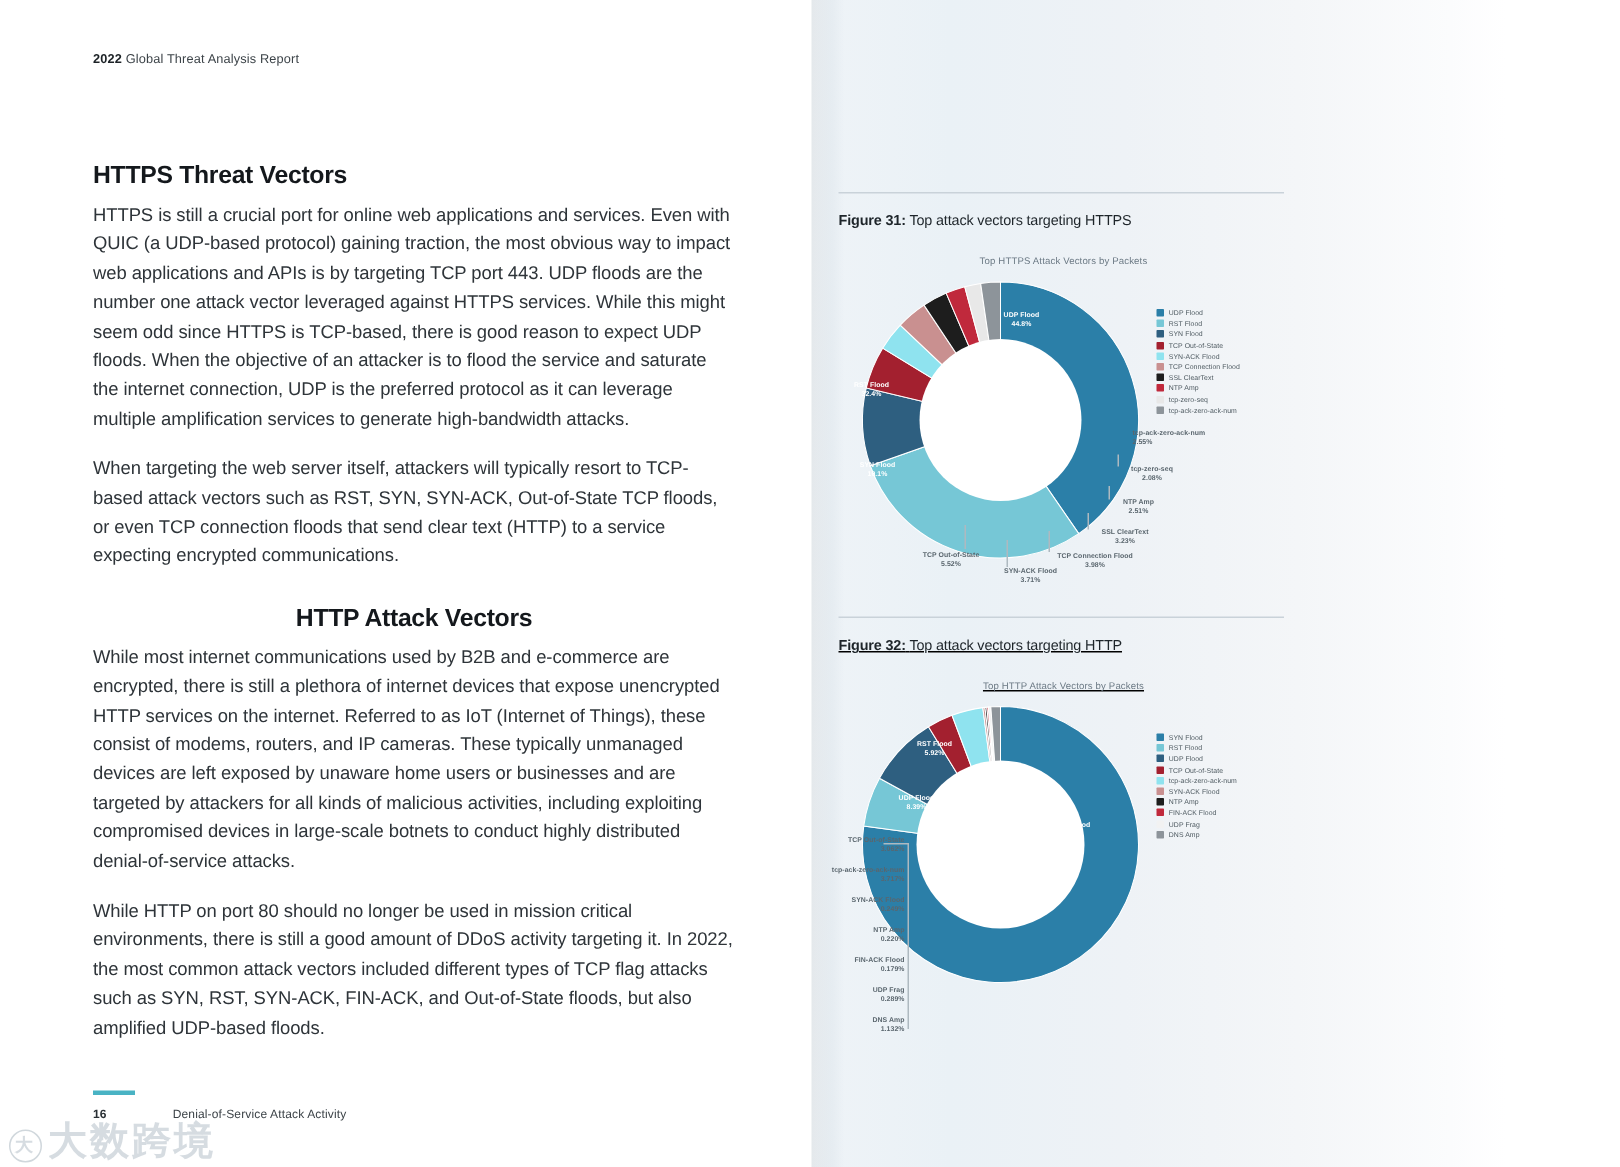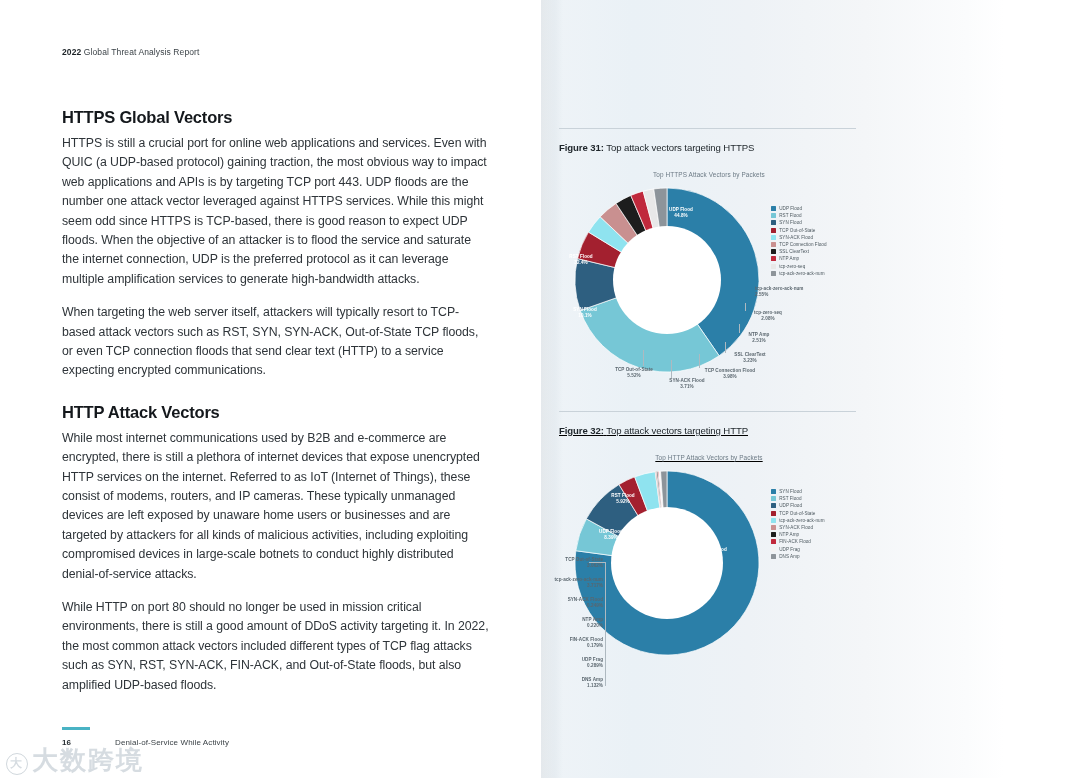--- a/index.html
+++ b/index.html
@@ -20,33 +20,33 @@
     background:linear-gradient(90deg,#fdfdfd 0%,#eef3f7 3%,#eaf1f6 20%,#eef2f6 45%,#f4f6f8 70%,#fbfcfd 92%,#ffffff 100%);
   }
   .gutter-shadow{
     position:absolute;left:0;top:0;width:22px;height:778px;
     background:linear-gradient(90deg,rgba(140,160,175,.22),rgba(140,160,175,0));
     pointer-events:none;
   }
 
   
   .run-head{
-    position:absolute;left:62px;top:47px;
+    position:absolute;left:62px;top:34px;
     font-size:8.5px;letter-spacing:.1px;color:#3c4348;
   }
   .run-head b{font-weight:700;color:#1c2226;}
 
   .col{
     position:absolute;left:62px;top:108px;width:428px;
   }
   h2.sec{
     font-size:16.5px;font-weight:700;color:#14181c;
     margin:0 0 7px 0;letter-spacing:-.2px;line-height:1.15;
   }
-  h2.sec.second{margin-top:22px;}
+  h2.sec.second{margin-top:22px;text-align:center;}
   p.body{
     font-size:12.3px;line-height:19.4px;color:#2e3439;
     margin:0 0 14px 0;letter-spacing:-.05px;
   }
 
   .footer-rule{
     position:absolute;left:62px;top:727px;width:28px;height:3px;background:#49b3c4;
   }
   .footer-line{
     position:absolute;left:62px;top:738px;width:430px;
@@ -111,32 +111,32 @@
 <div class="spread">
 
   <div class="page-left">
 
     <div class="run-head">
       <b>2022</b>
       <span>Global Threat Analysis Report</span>
     </div>
 
     <div class="col">
-      <h2 class="sec">HTTPS Global Vectors</h2>
+      <h2 class="sec">HTTPS Threat Vectors</h2>
       <p class="body">HTTPS is still a crucial port for online web applications and services. Even with QUIC (a UDP-based protocol) gaining traction, the most obvious way to impact web applications and APIs is by targeting TCP port 443. UDP floods are the number one attack vector leveraged against HTTPS services. While this might seem odd since HTTPS is TCP-based, there is good reason to expect UDP floods. When the objective of an attacker is to flood the service and saturate the internet connection, UDP is the preferred protocol as it can leverage multiple amplification services to generate high-bandwidth attacks.</p>
       <p class="body">When targeting the web server itself, attackers will typically resort to TCP-based attack vectors such as RST, SYN, SYN-ACK, Out-of-State TCP floods, or even TCP connection floods that send clear text (HTTP) to a service expecting encrypted communications.</p>
       <h2 class="sec second">HTTP Attack Vectors</h2>
       <p class="body">While most internet communications used by B2B and e-commerce are encrypted, there is still a plethora of internet devices that expose unencrypted HTTP services on the internet. Referred to as IoT (Internet of Things), these consist of modems, routers, and IP cameras. These typically unmanaged devices are left exposed by unaware home users or businesses and are targeted by attackers for all kinds of malicious activities, including exploiting compromised devices in large-scale botnets to conduct highly distributed denial-of-service attacks.</p>
       <p class="body">While HTTP on port 80 should no longer be used in mission critical environments, there is still a good amount of DDoS activity targeting it. In 2022, the most common attack vectors included different types of TCP flag attacks such as SYN, RST, SYN-ACK, FIN-ACK, and Out-of-State floods, but also amplified UDP-based floods.</p>
     </div>
 
     <div class="footer-rule"></div>
     <div class="footer-line">
       <span class="pageno">16</span>
-      <span>Denial-of-Service While Activity</span>
+      <span>Denial-of-Service Attack Activity</span>
     </div>
 
     <div class="watermark">
       <span class="wm-c">大</span><span>大数跨境</span>
     </div>
   </div>
 
   <div class="page-right">
     <div class="gutter-shadow"></div>
 

